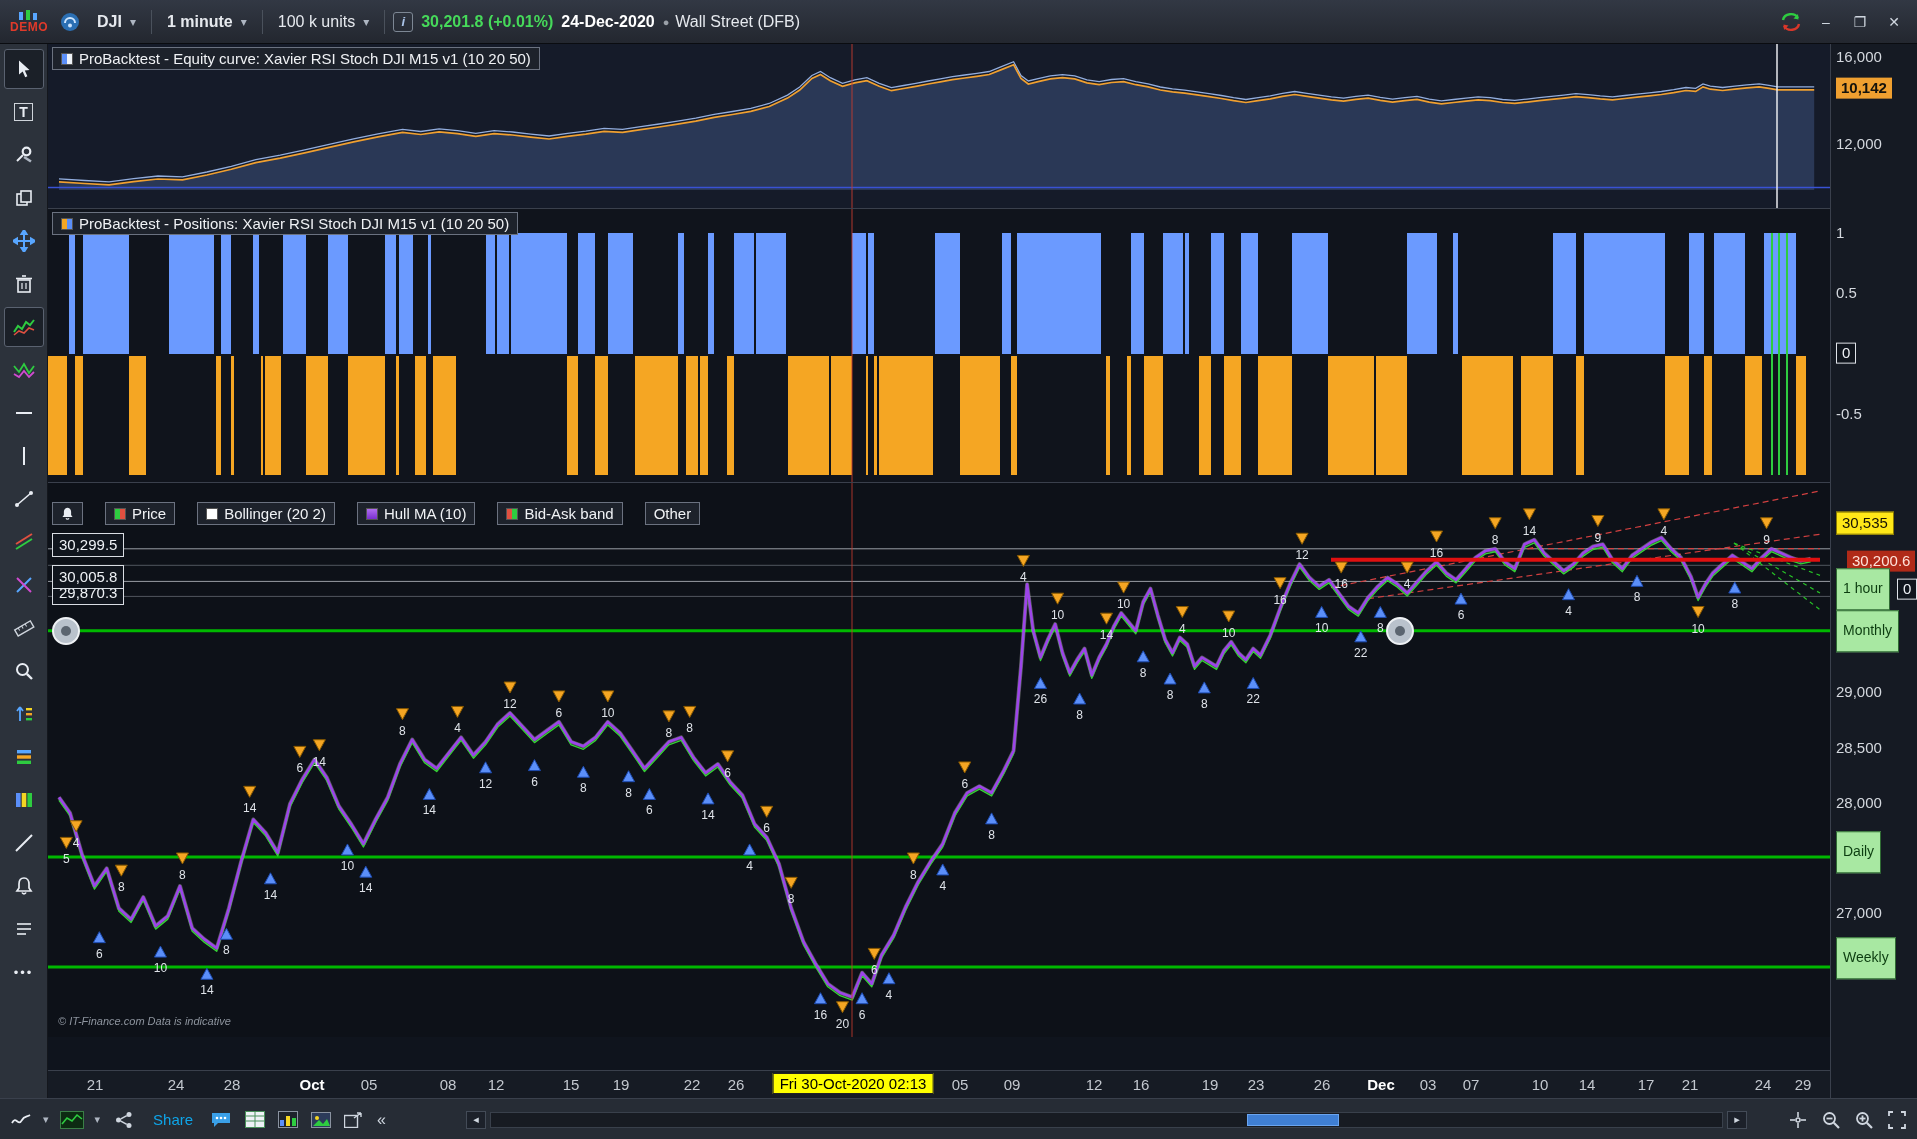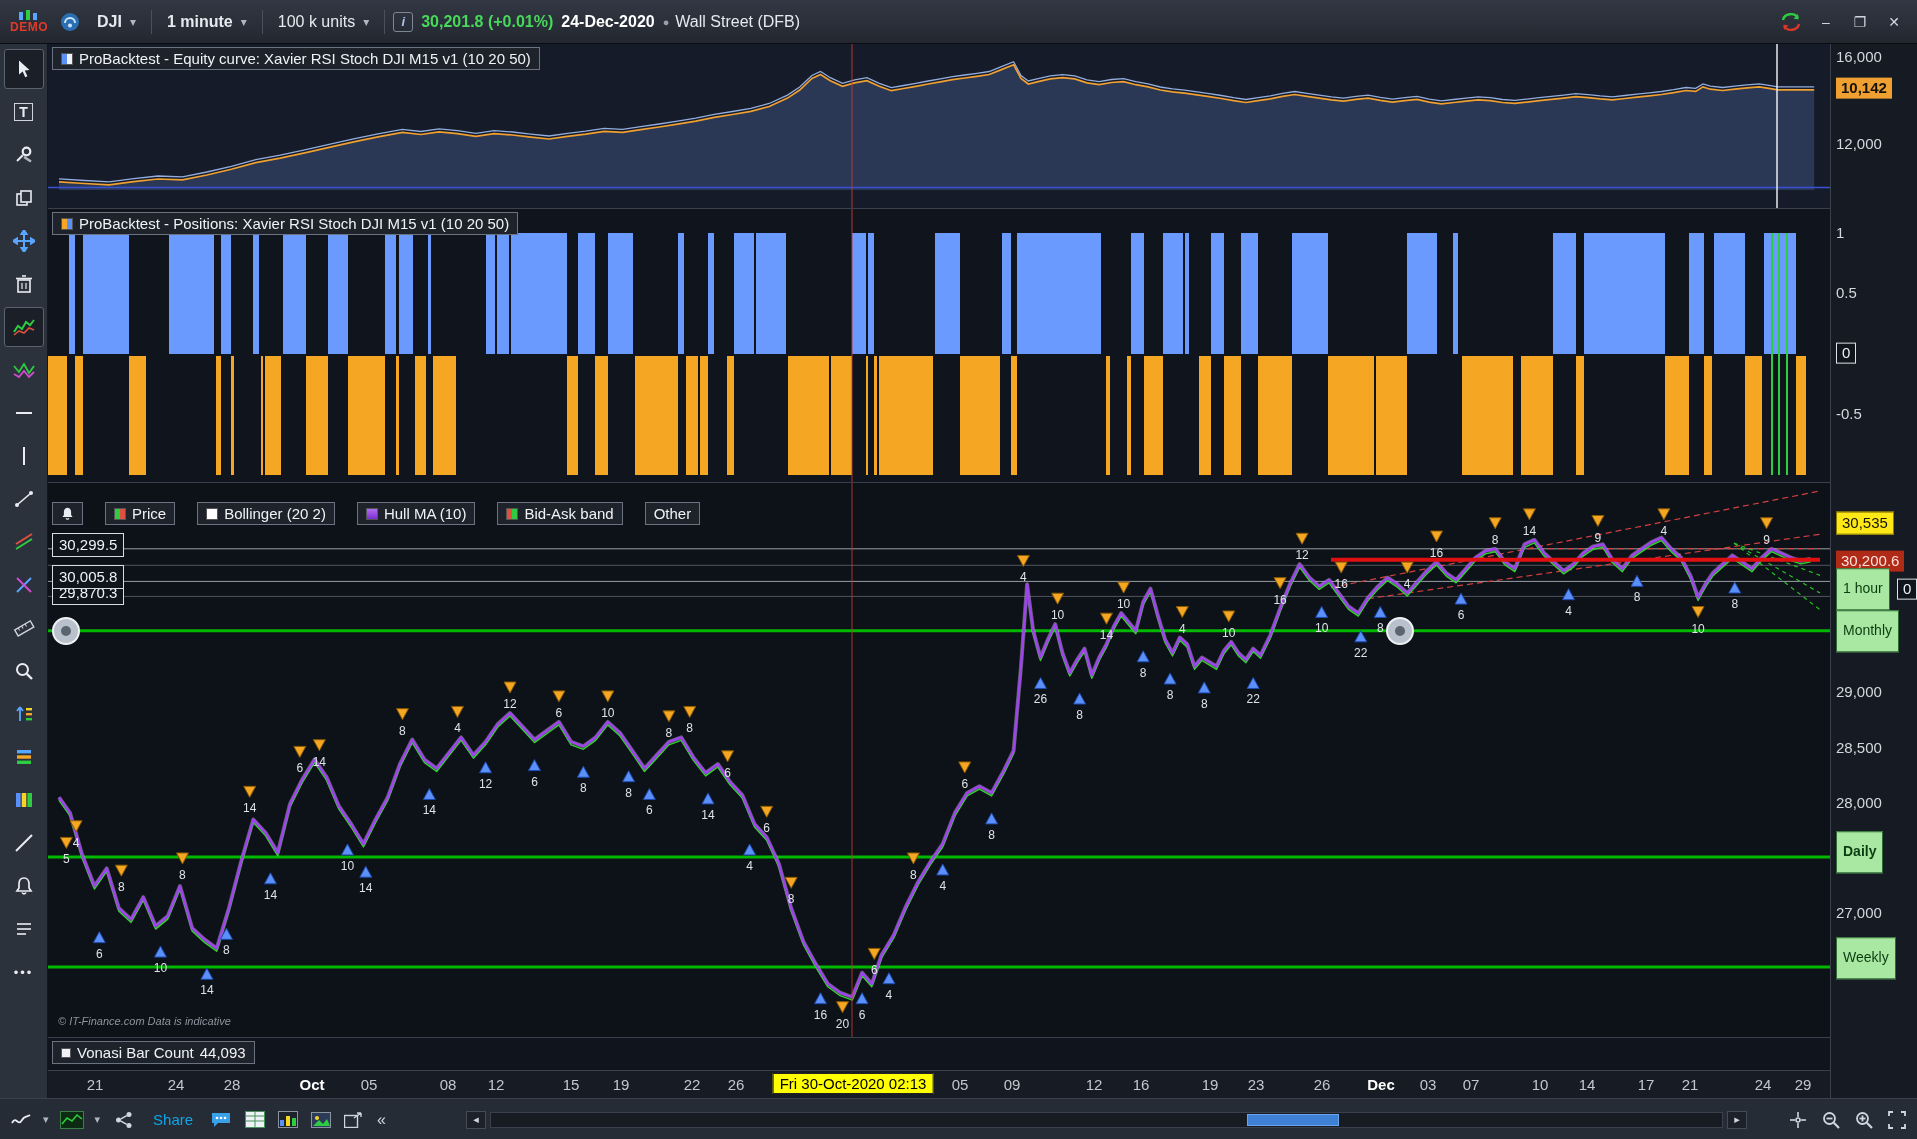--- a/index.html
+++ b/index.html
@@ -687,27 +687,20 @@
         <div class="chip">
           <span>Other</span>
         </div>
       </div>
       <div class="ptag" style="top:50px;z-index:5">30,299.5</div>
       <div class="ptag" style="top:82px;z-index:5">30,005.8</div>
       <div class="ptag" style="top:98px;z-index:4">29,870.3</div>
       <div class="wm">© IT-Finance.com Data is indicative</div>
     </section>
 
-    <section class="panel" id="p-vonasi">
-      <div class="chip" style="position:absolute;top:3px;left:4px">
-        <span class="sw sw-von"></span>
-        <span>Vonasi Bar Count</span>
-        <span>44,093</span>
-      </div>
-    </section>
 
     <div class="panel" id="xaxisRow">
         <span class="xl" style="left: 47px;">21</span>
         <span class="xl" style="left: 128px;">24</span>
         <span class="xl" style="left: 184px;">28</span>
         <span class="xl xb" style="left: 264px;">Oct</span>
         <span class="xl" style="left: 321px;">05</span>
         <span class="xl" style="left: 400px;">08</span>
         <span class="xl" style="left: 448px;">12</span>
         <span class="xl" style="left: 523px;">15</span>
@@ -736,28 +729,28 @@
 
   <div class="axis" id="axisCol">
       <div class="ax label" style="top: 13px;">16,000</div>
       <div class="ax tag-orange" style="top: 44px;">10,142</div>
       <div class="ax label" style="top: 100px;">12,000</div>
       <div class="ax label" style="top: 189px;">1</div>
       <div class="ax label" style="top: 249px;">0.5</div>
       <div class="ax tag-outline" style="top: 309px;">0</div>
       <div class="ax label" style="top: 370px; text-align: center;">-0.5</div>
       <div class="ax tag-yellow" style="top: 479px;">30,535</div>
-      <div class="ax tag-red" style="top: 517px;">30,200.6</div>
+      <div class="ax tag-red" style="top: 517px; margin-left: 11px;">30,200.6</div>
       <div class="ax chip-green" style="top: 545px;">1 hour</div>
       <div class="ax tag-outline" style="top: 545px; left: 66px;">0</div>
       <div class="ax chip-green" style="top: 587px;">Monthly</div>
       <div class="ax label" style="top: 648px;">29,000</div>
       <div class="ax label" style="top: 704px;">28,500</div>
       <div class="ax label" style="top: 759px;">28,000</div>
-      <div class="ax chip-green" style="top: 808px; font-weight: bold;">Daily</div>
+      <div class="ax chip-green" style="top: 808px;">Daily</div>
       <div class="ax label" style="top: 869px;">27,000</div>
       <div class="ax chip-green" style="top: 914px;">Weekly</div>
     </div>
 
   <footer class="bbar">
     <div class="bgrp" style="left:8px">
       <span class="bicon">
           <svg width="22" height="18">
             <path d="M2 12 C6 4 8 16 12 9 C14 5 17 6 20 4" fill="none" stroke="#e9edf3" stroke-width="1.8"></path>
           </svg>

